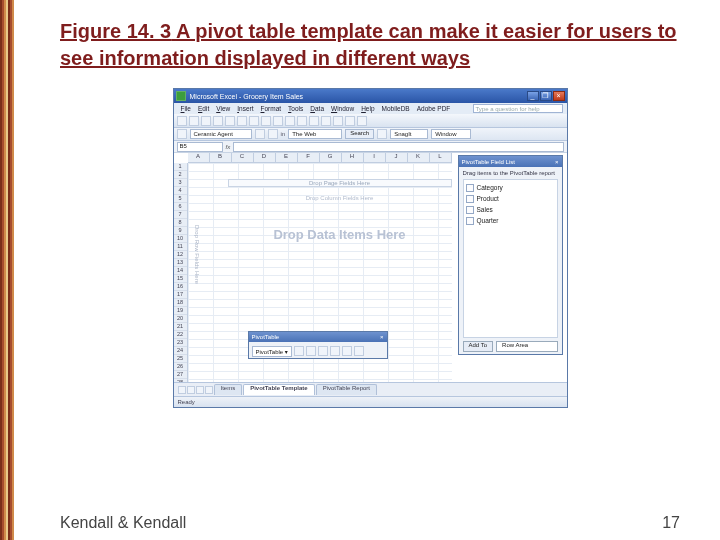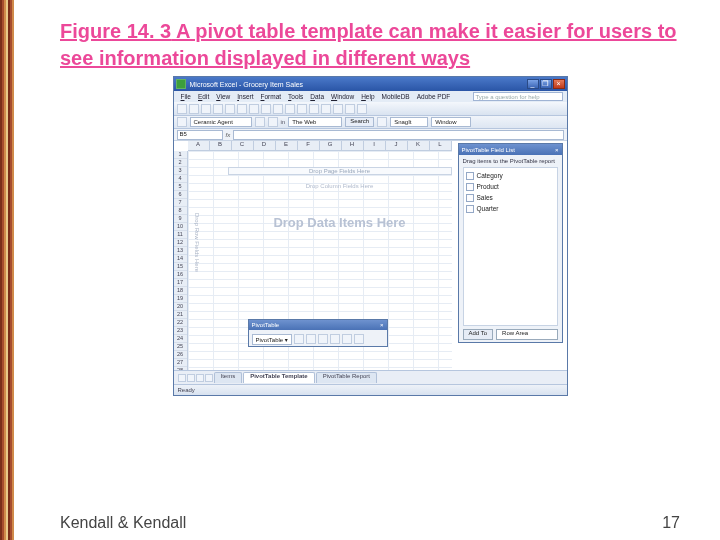--- a/index.html
+++ b/index.html
@@ -1,20 +1,20 @@
 <!DOCTYPE html>
 <html><head>
 <meta charset="utf-8">
 <style>
   * { box-sizing: border-box; margin: 0; padding: 0; }
   html, body { width: 720px; height: 540px; font-family: Verdana, Arial, sans-serif; background: #fff; overflow: hidden; }
   .slide { position: relative; width: 720px; height: 540px; padding: 18px 40px 10px 60px; }
   .side-stripe { position: absolute; left: 0; top: 0; bottom: 0; width: 14px;
     background: repeating-linear-gradient(90deg,#7a2e1a 0 2px,#a64d2f 2px 4px,#d08a4a 4px 6px,#e8c98b 6px 8px); }
-  .title { font-size: 20px; color: #ec4899; line-height: 1.35; margin-bottom: 4px; text-decoration: underline; }
+  .title { font-size: 20px; color: #7f1d1d; line-height: 1.35; margin-bottom: 16px; text-decoration: underline; }
   .title .caption { text-decoration: none; }
   .screenshot-wrap { display:flex; justify-content:center; }
   .excel { width: 395px; height: 320px; border:1px solid #5a79a8; background:#f97316; font-family: Tahoma, Arial, sans-serif; font-size:7px; color:#222; display:flex; flex-direction:column; }
   .titlebar { height:14px; background: linear-gradient(#4a79c9,#2a55a6); color:#fff; display:flex; align-items:center; padding:0 2px; }
   .titlebar .logo { width:10px; height:10px; background:#3c9e3c; border:1px solid #fff3; margin-right:4px; }
   .titlebar .ttext { flex:1; font-size:7px; }
   .winbtns { display:flex; gap:1px; }
   .winbtn { width:12px; height:10px; background:linear-gradient(#7aa2e6,#3a64b4); border:1px solid #2a4a86; color:#fff; font-size:7px; line-height:8px; text-align:center; }
   .winbtn.close { background:linear-gradient(#e67a5a,#c03a1a); border-color:#8a2a12; }
   .menubar { height:11px; background:#e4ecf6; display:flex; align-items:center; gap:1px; padding:0 4px; font-size:6.5px; color:#223; }

